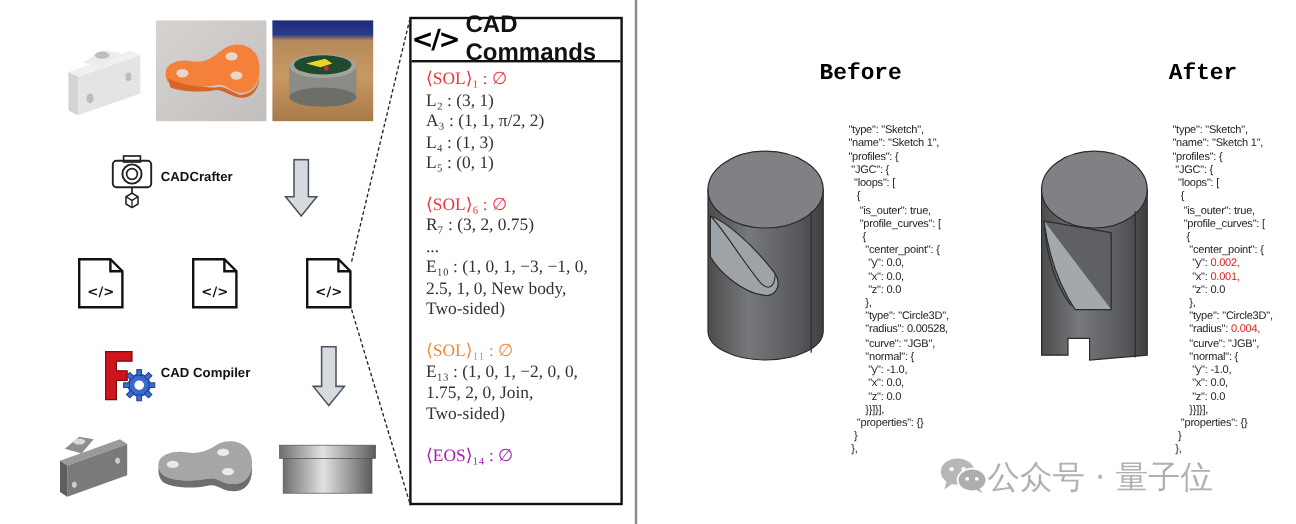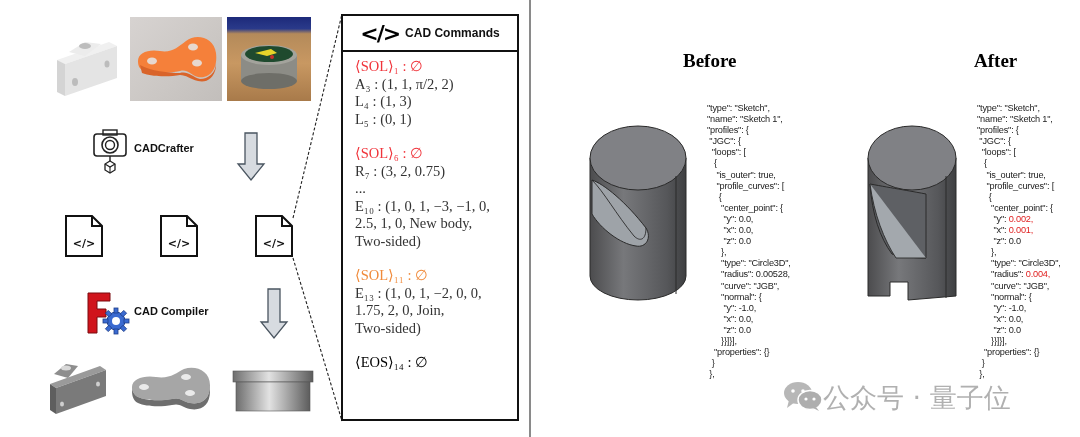--- a/index.html
+++ b/index.html
@@ -16,32 +16,32 @@
   .down-arrow { position: absolute; }
 
   .file-icon { position: absolute; width: 40px; height: 44px; }
 
   .result-shape { position: absolute; }
 
   
   .cmd-box { position: absolute; left: 341px; top: 14px; width: 178px; height: 407px; border: 2.5px solid #111; box-sizing: border-box; background: #fff; }
   .cmd-header { height: 34px; border-bottom: 2.5px solid #111; display: flex; align-items: center; justify-content: center; gap: 6px; }
   .cmd-header .code-glyph { font-weight: bold; font-size: 22px; letter-spacing: -2px; font-family: "DejaVu Sans", sans-serif; color: #000; }
-  .cmd-header .title { font-weight: bold; font-size: 12px; color: #111; }
+  .cmd-header .title { font-weight: bold; font-size: 20px; color: #111; }
   .cmd-body { padding: 6px 12px 0 12px; font-family: "Liberation Serif", serif; font-size: 14.5px; line-height: 17.5px; color: #333; }
   .cmd-line { white-space: nowrap; }
   .gap { height: 17px; }
   .red { color: #f0333a; }
   .orange { color: #f08a3a; }
-  .blue { color: #000000; }
+  .blue { color: #a21caf; }
 
   .divider { position: absolute; left: 529px; top: 0; width: 1.5px; height: 437px; background: #8a8a8a; }
 
   
-  .ba-title { position: absolute; font-weight: bold; font-size: 19px; color: #000; font-family: Liberation Serif, serif; }
+  .ba-title { position: absolute; font-weight: bold; font-size: 19px; color: #000; font-family: Liberation Mono, monospace; }
   .json-block { position: absolute; font-family: "Liberation Sans", sans-serif; font-size: 9.2px; line-height: 11.1px; color: #222; white-space: pre; letter-spacing: -0.2px; }
   .json-block .hl { color: #e02020; }
 
   .watermark { position: absolute; left: 783px; top: 380px; display: flex; align-items: flex-start; gap: 0; color: #a8a8a8; font-size: 27px; font-family: "DejaVu Sans", sans-serif; opacity: 0.9; }
 </style>
 </head>
 <body>
 
 <div class="abs" style="left:0;top:0;width:340px;height:437px;">
 
@@ -163,20 +163,21 @@
   </svg>
 </div>
 
 <div class="cmd-box">
   <div class="cmd-header">
     <span class="code-glyph">&lt;/&gt;</span>
     <span class="title">CAD Commands</span>
   </div>
   <div class="cmd-body">
     <div class="cmd-line red">⟨SOL⟩₁ : ∅</div>
+    <div class="cmd-line">L₂ : (3, 1)</div>
     <div class="cmd-line">A₃ : (1, 1, π/2, 2)</div>
     <div class="cmd-line">L₄ : (1, 3)</div>
     <div class="cmd-line">L₅ : (0, 1)</div>
     <div class="gap"></div>
     <div class="cmd-line red">⟨SOL⟩₆ : ∅</div>
     <div class="cmd-line">R₇ : (3, 2, 0.75)</div>
     <div class="cmd-line">...</div>
     <div class="cmd-line">E₁₀ : (1, 0, 1, −3, −1, 0,</div>
     <div class="cmd-line">2.5, 1, 0, New body,</div>
     <div class="cmd-line">Two-sided)</div>

